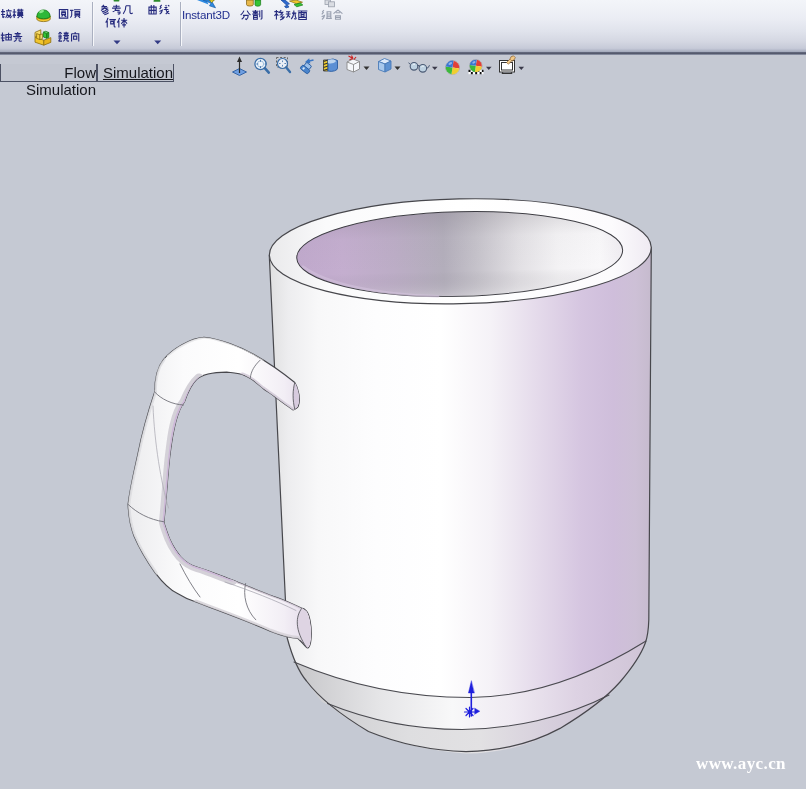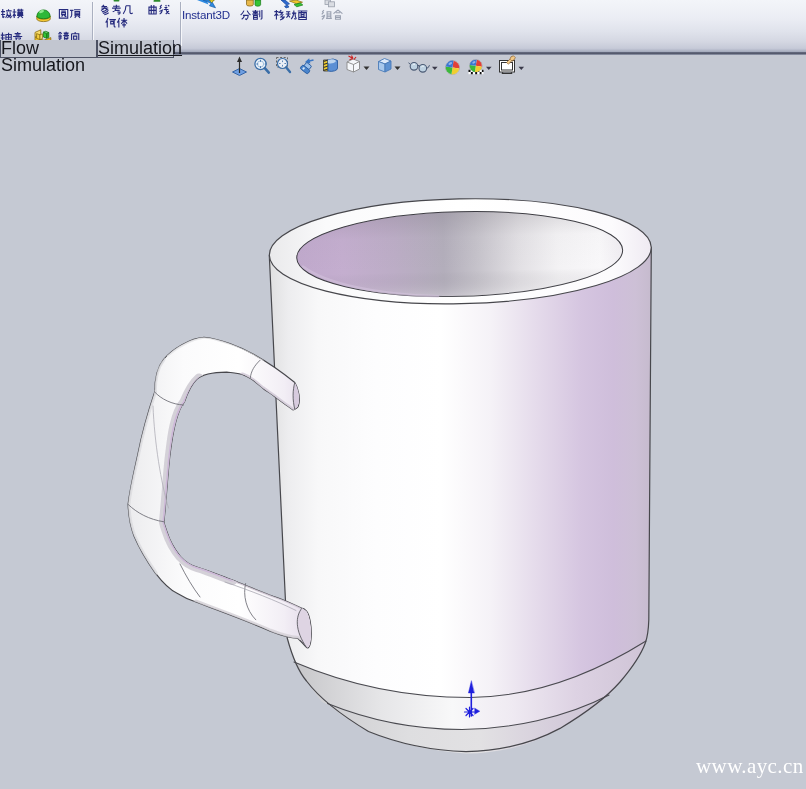--- a/index.html
+++ b/index.html
@@ -2,24 +2,24 @@
 <html><head>
 <meta charset="utf-8">
 <style>
 html,body{margin:0;padding:0;}
 body{width:806px;height:789px;background:#c5c9d3;font-family:"Liberation Sans",sans-serif;overflow:hidden;position:relative;}
 #toolbar{position:absolute;top:0;left:0;width:806px;height:52px;
  background:linear-gradient(#f3f5f9 0%,#ebedf4 35%,#e0e3ec 60%,#d4d7e2 80%,#c6cad8 93%,#a2a8ba 100%);}
 #tbline{position:absolute;top:52px;left:0;width:806px;height:3px;
  background:linear-gradient(#6b7186 0%,#4e5366 45%,#7c8296 80%,#a5aaba 100%);}
 .vsep{position:absolute;top:2px;width:1px;height:44px;background:#aab0c0;box-shadow:1px 0 0 #f6f7fa;}
-.tab{position:absolute;top:40px;height:17px;border:1px solid #4c5163;border-top:none;background:#c2c6d0;
- color:#15161c;font-size:18px;line-height:17px;text-align:left;}
+.tab{position:absolute;top:64px;height:17px;border:1px solid #4c5163;border-top:none;background:#c2c6d0;
+ color:#15161c;font-size:15px;line-height:17px;text-align:right;}
 #watermark{position:absolute;left:696px;top:754px;width:110px;color:#fff;
- font-family:"Liberation Serif",serif;font-weight:normal;font-size:21px;letter-spacing:0.4px;}
+ font-family:"Liberation Serif",serif;font-weight:bold;font-size:17px;letter-spacing:0.4px;}
 svg{display:block}
 .ab{position:absolute}
 </style>
 </head>
 <body>
 <svg class="ab" id="mug" width="806" height="789" style="left:0;top:0">
 <defs>
 <linearGradient id="bodyG" gradientUnits="userSpaceOnUse" x1="269" y1="450" x2="651" y2="450">
  <stop offset="0" stop-color="#dfdfe0"></stop>
         <stop offset="0.05" stop-color="#ededef"></stop>

